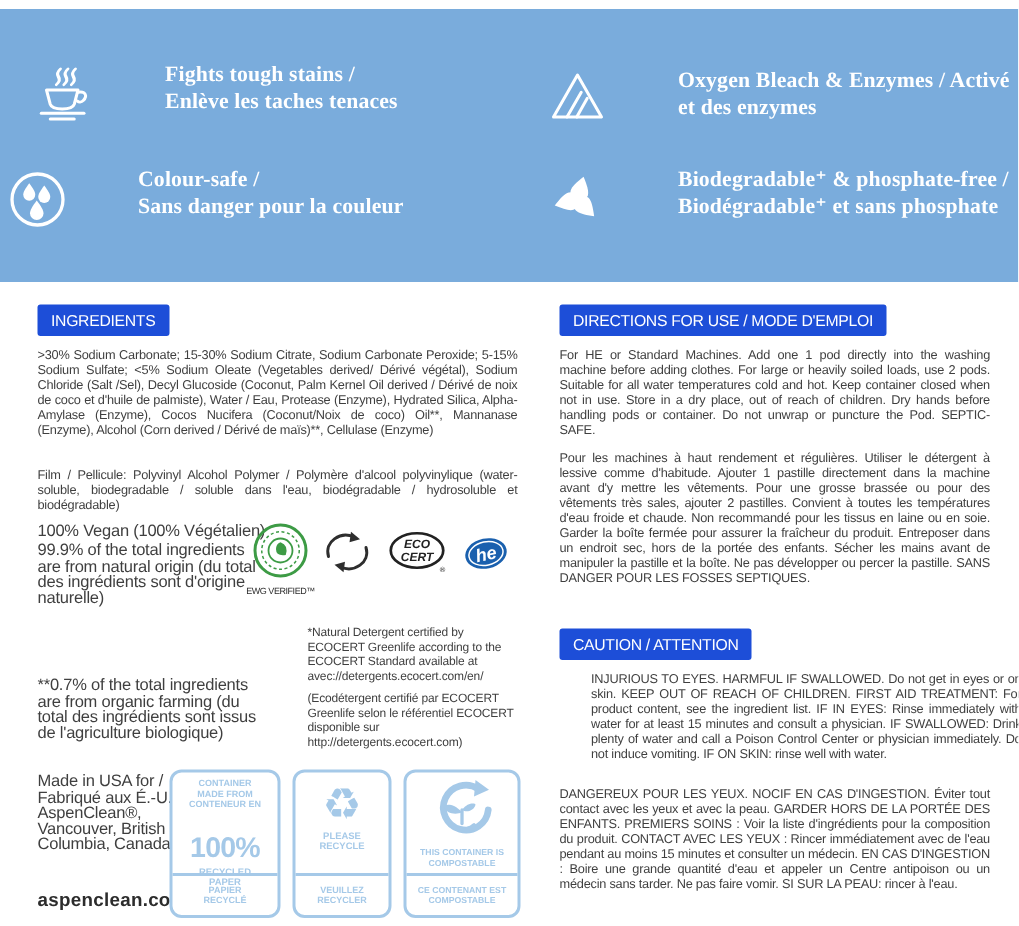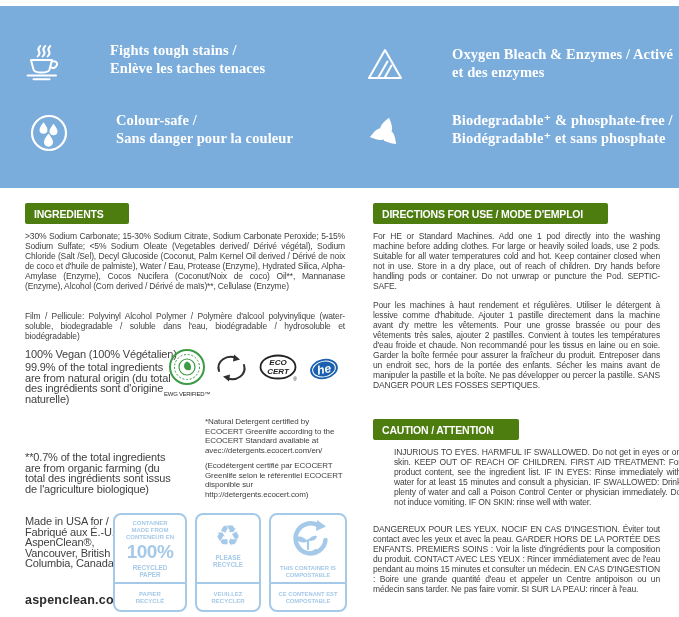--- a/index.html
+++ b/index.html
@@ -7,26 +7,26 @@
          font-family:"Liberation Sans","DejaVu Sans",sans-serif;color:#3f3f3f;}
 
   
   .banner{position:absolute;left:0;top:6px;width:679px;height:182px;background:#7aacdc;color:#fff;
           font-family:"Liberation Serif","DejaVu Serif",serif;}
   .feature{position:absolute;display:flex;align-items:flex-start;gap:36px;}
   .f-ic{flex:0 0 42px;width:42px;display:flex;justify-content:center;margin-right:10px;margin-top:1px;}
   .f-text{font-size:14.5px;line-height:17.5px;font-weight:600;letter-spacing:.1px;}
   .f1{left:22px;top:36px;width:310px;}
   .f2{left:364px;top:40px;width:312px;}
-  .f3{left:28px;top:106px;width:320px;}
+  .f3{left:4px;top:106px;width:320px;}
   .f4{left:364px;top:106px;width:312px;}
 
   
-  .hdr{position:absolute;background:#4d7c0f;color:#fff;font-weight:700;font-size:10.5px;
-       letter-spacing:-.2px;padding:5px 25px 4px 9px;border-radius:2px;white-space:nowrap;}
+  .hdr{position:absolute;background:#1d4ed8;color:#fff;font-weight:400;font-size:10.5px;
+       letter-spacing:-.2px;padding:5px 9px 4px 9px;border-radius:2px;white-space:nowrap;}
   #hdr-ing{left:25px;top:203px;}
   #hdr-dir{left:373px;top:203px;}
   #hdr-caut{left:373px;top:419px;}
 
   
   .para{position:absolute;font-size:8.5px;line-height:10px;letter-spacing:-.15px;text-align:justify;}
   #ing-list{left:25px;top:231px;width:320px;}
   #ing-film{left:25px;top:311px;width:320px;}
   #dir-en{left:373px;top:231px;width:287px;}
   #dir-fr{left:373px;top:300px;width:287px;}
@@ -51,21 +51,21 @@
   #cert-notes{position:absolute;left:205px;top:417px;width:142px;font-size:8px;line-height:9.5px;letter-spacing:-.1px;}
   #cert-notes .p2{margin-top:6px;}
 
   
   .badge{position:absolute;top:513px;height:99px;border:2px solid #a5c9e8;border-radius:8px;
          color:#a5c9e8;text-align:center;font-weight:700;box-sizing:border-box;background:#fff;}
   #badge-paper{left:113px;width:74px;}
   #badge-recycle{left:195px;width:66px;}
   #badge-compost{left:269px;width:78px;}
   .b-top{margin-top:5px;font-size:6px;line-height:7px;white-space:pre-line;letter-spacing:0;}
-  .b-big{font-size:19px;line-height:20px;letter-spacing:-.5px;margin-top:1px;}
+  .b-big{font-size:19px;line-height:20px;letter-spacing:-.5px;margin-top:15px;}
   .b-mid{font-size:6.3px;line-height:7.3px;white-space:pre-line;margin-top:2px;}
   .b-mid3{font-size:5.8px;line-height:7px;white-space:pre-line;margin-top:2px;}
   .b-split{position:absolute;left:0;right:0;bottom:26px;border-top:2px solid #a5c9e8;}
   .b-bot{position:absolute;left:0;right:0;bottom:5px;font-size:6px;line-height:7px;white-space:pre-line;}
   .b-glyph{font-size:29px;line-height:32px;margin-top:5px;font-family:"DejaVu Sans",sans-serif;font-weight:400;}
 </style>
 </head>
 <body>
 
 <div class="sheet">

